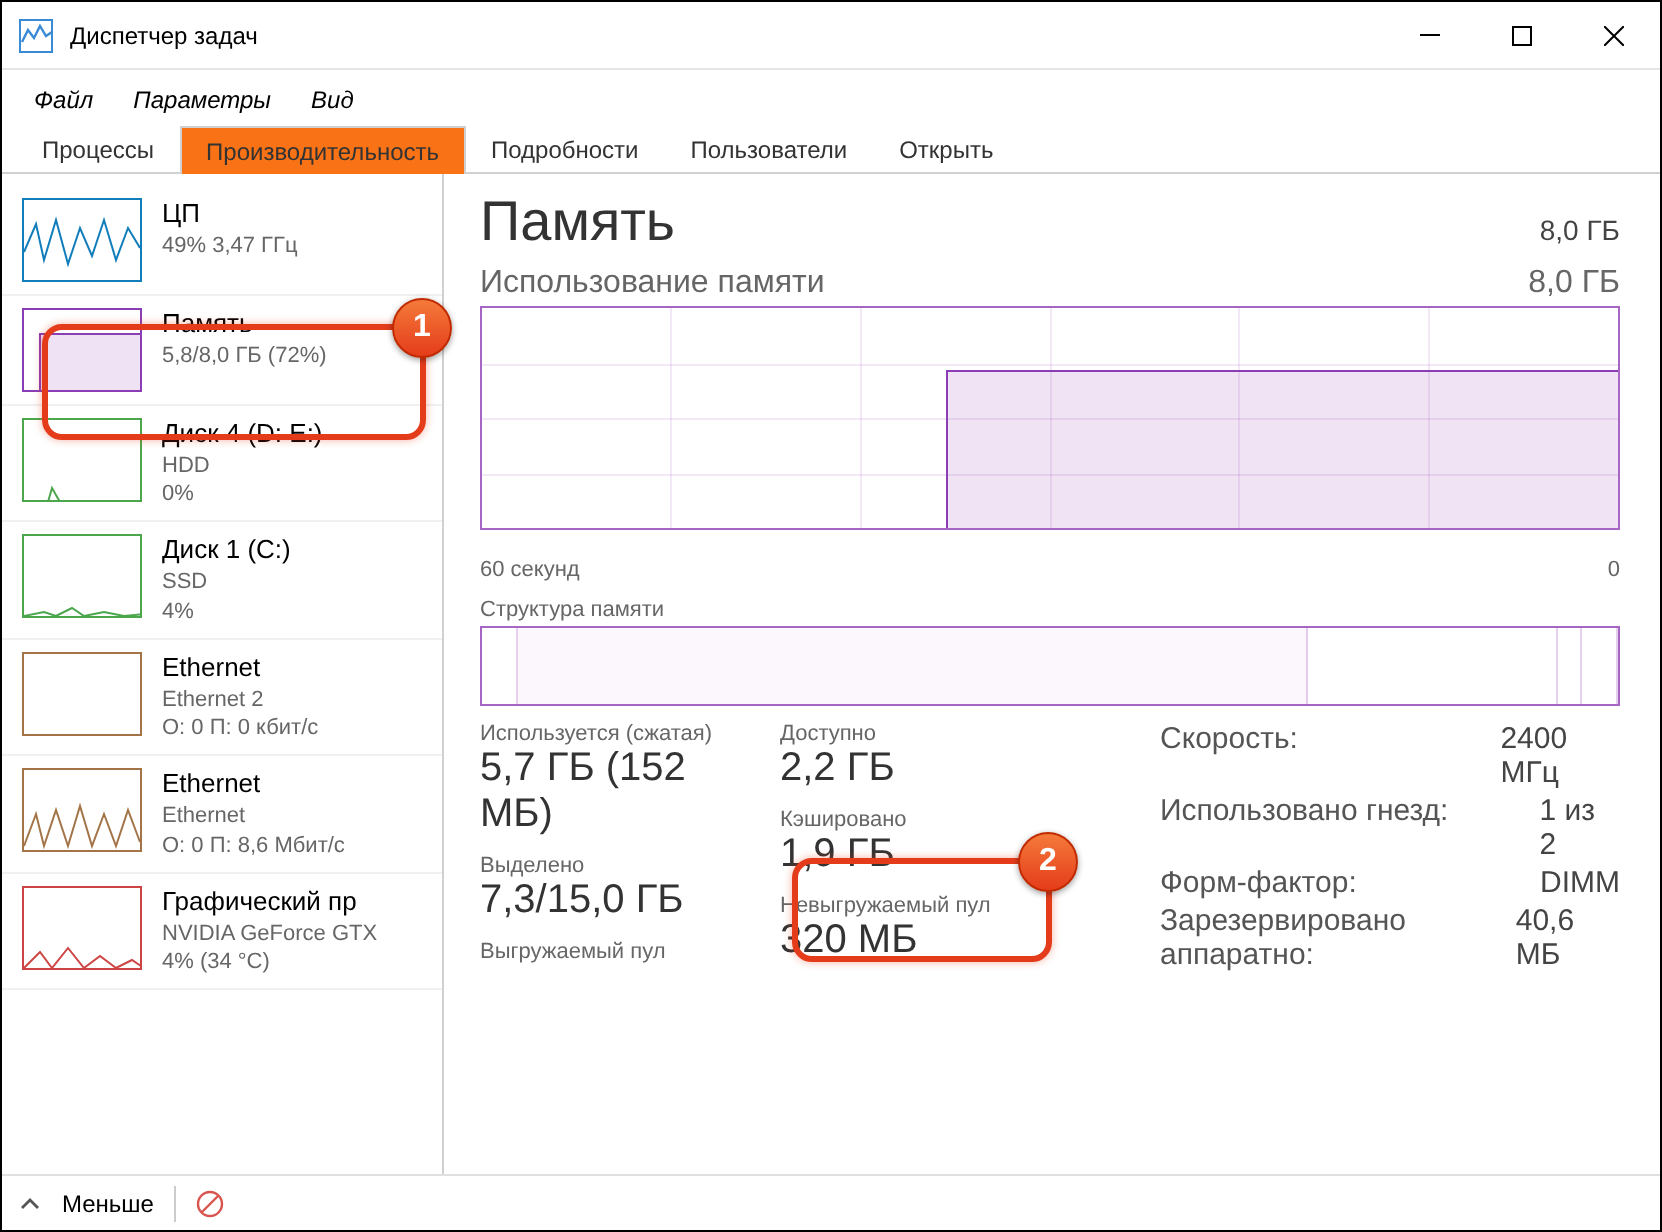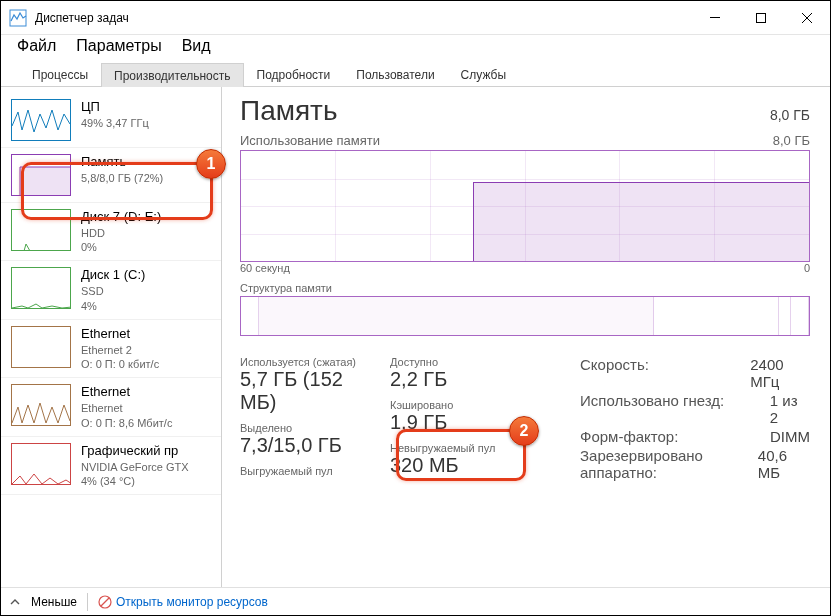--- a/index.html
+++ b/index.html
@@ -2,51 +2,51 @@
 <html><head>
 <meta charset="utf-8">
 <style>
 * { box-sizing: border-box; margin: 0; padding: 0; font-family: "Segoe UI", Tahoma, sans-serif; }
 body { background: #fff; width: 831px; height: 616px; overflow: hidden; border: 1px solid #000; position: relative; }
 .titlebar { height: 34px; display: flex; align-items: center; padding-left: 8px; border-bottom: 1px solid #e5e5e5; }
 .titlebar .icon { width: 18px; height: 18px; margin-right: 8px; }
 .titlebar .title { font-size: 12px; color: #000; flex: 1; }
 .win-controls { display: flex; height: 100%; }
 .win-btn { width: 46px; display: flex; align-items: center; justify-content: center; font-size: 11px; color: #222; }
-.menubar { height: 24px; display: flex; align-items: flex-start; padding-left: 8px; font-size: 16px; gap: 4px; }
+.menubar { height: 24px; display: flex; align-items: flex-end; padding-left: 8px; font-size: 12px; gap: 4px; font-style: italic; }
 .menubar .menu-item { padding: 2px 8px; }
-.tabs { height: 28px; display: flex; align-items: flex-end; padding-left: 18px; font-size: 12px; border-bottom: 1px solid #d0d0d0; }
+.tabs { height: 28px; display: flex; align-items: flex-end; padding-left: 7px; font-size: 12px; border-bottom: 1px solid #d0d0d0; }
 .tab { padding: 5px 12px 4px 12px; border: 1px solid transparent; border-bottom: none; color: #333; }
-.tab.active { border-color: #d0d0d0; background: #e5e5e5; position: relative; top: 1px; }
+.tab.active { border-color: #d0d0d0; background: #f97316; position: relative; top: 1px; }
 .content { display: flex; height: 500px; }
 .sidebar { width: 240px; border-right: 1px solid #d0d0d0; overflow: hidden; padding-top: 6px; position: relative; }
 .side-item { display: flex; padding: 6px 6px 6px 10px; gap: 10px; align-items: flex-start; border-bottom: 1px solid #f0f0f0; position: relative; }
 .side-item.selected { background: #fff; }
 .thumb { width: 60px; height: 42px; border: 1px solid #117dbb; background: #fff; position: relative; overflow: hidden; flex-shrink: 0; }
 .thumb.mem { border-color: #8b3db3; }
 .thumb.disk { border-color: #4ca64c; }
 .thumb.eth { border-color: #a37448; }
 .thumb.gpu { border-color: #c44; }
 .side-text { font-size: 12px; line-height: 1.3; }
 .side-text .name { color: #000; font-size: 13px; }
 .side-text .sub { color: #666; font-size: 11px; }
 .main { flex: 1; padding: 8px 20px 0 18px; position: relative; }
 .main-header { display: flex; justify-content: space-between; align-items: baseline; }
 .main-title { font-size: 28px; font-weight: 400; color: #333; }
 .main-total { font-size: 14px; color: #444; }
-.chart-label-row { display: flex; justify-content: space-between; font-size: 13px; color: #666; margin-top: 6px; }
+.chart-label-row { display: flex; justify-content: space-between; font-size: 16px; color: #666; margin-top: 6px; }
 .big-chart { height: 112px; border: 1px solid #a866c4; background: #fff; margin-top: 2px; position: relative; overflow: hidden; }
 .big-chart .gridv { position: absolute; top: 0; bottom: 0; width: 1px; background: rgba(168,102,196,0.15); }
 .big-chart .gridh { position: absolute; left: 0; right: 0; height: 1px; background: rgba(168,102,196,0.15); }
 .big-chart .fill { position: absolute; right: 0; top: 31px; bottom: 0; left: 232px; background: rgba(168,102,196,0.18); border-top: 1px solid #8b3db3; border-left: 1px solid #8b3db3; }
-.axis-row { display: flex; justify-content: space-between; font-size: 11px; color: #666; margin-top: 0; }
+.axis-row { display: flex; justify-content: space-between; font-size: 11px; color: #666; margin-top: 14px; }
 .struct-label { font-size: 11px; color: #666; margin-top: 8px; }
 .struct-bar { height: 40px; border: 1px solid #a866c4; margin-top: 2px; display: flex; }
 .struct-bar > div { border-right: 1px solid rgba(168,102,196,0.3); }
-.stats { display: flex; margin-top: 20px; gap: 20px; }
+.stats { display: flex; margin-top: 8px; gap: 20px; }
 .stat-col { min-width: 130px; }
 .stat-label { font-size: 11px; color: #666; }
 .stat-val { font-size: 20px; color: #333; margin-bottom: 8px; }
 .info-col { font-size: 15px; color: #444; }
 .info-row { display: flex; margin-bottom: 2px; }
 .info-row .k { width: 190px; color: #555; }
 .footer { height: 28px; border-top: 1px solid #e0e0e0; display: flex; align-items: center; padding-left: 8px; gap: 10px; font-size: 12px; position: absolute; bottom: 0; left: 0; right: 0; }
 .footer .link { color: #0066cc; display: flex; align-items: center; gap: 4px; }
 .callout { position: absolute; border: 3px solid #e43c1a; border-radius: 10px; pointer-events: none; box-shadow: 0 0 4px rgba(228,60,26,0.4); }
 .callout .badge { position: absolute; width: 30px; height: 30px; border-radius: 50%; background: linear-gradient(#f57a3a,#e43c1a); color: #fff; display: flex; align-items: center; justify-content: center; font-weight: bold; font-size: 16px; border: 1px solid #c02a00; box-shadow: 0 1px 3px rgba(0,0,0,0.4); }
@@ -86,21 +86,21 @@
   <span class="menu-item">Файл</span>
   <span class="menu-item">Параметры</span>
   <span class="menu-item">Вид</span>
 </div>
 
 <div class="tabs">
   <div class="tab">Процессы</div>
   <div class="tab active">Производительность</div>
   <div class="tab">Подробности</div>
   <div class="tab">Пользователи</div>
-  <div class="tab">Службы</div>
+  <div class="tab">Открыть</div>
 </div>
 
 <div class="content">
   <div class="sidebar">
 
     <div class="side-item">
       <div class="thumb">
           <svg width="60" height="42">
             <polyline points="0,26 6,12 10,30 16,10 22,32 28,14 34,28 40,10 46,30 52,14 58,24" fill="none" stroke="#117dbb" stroke-width="1"></polyline>
           </svg>
@@ -124,21 +124,21 @@
       </div>
     </div>
 
     <div class="side-item">
       <div class="thumb disk">
           <svg width="60" height="42">
             <polyline points="0,41 12,41 14,34 18,41 60,41" fill="none" stroke="#4ca64c" stroke-width="1"></polyline>
           </svg>
         </div>
       <div class="side-text">
-        <div class="name">Диск 7 (D: E:)</div>
+        <div class="name">Диск 4 (D: E:)</div>
         <div class="sub">HDD</div>
         <div class="sub">0%</div>
       </div>
     </div>
 
     <div class="side-item">
       <div class="thumb disk">
           <svg width="60" height="42">
             <polyline points="0,40 10,38 16,40 24,36 30,40 40,38 50,40 60,39" fill="none" stroke="#4ca64c" stroke-width="1"></polyline>
           </svg>
@@ -269,21 +269,20 @@
   <svg width="12" height="12">
       <polyline points="2,8 6,4 10,8" fill="none" stroke="#555" stroke-width="1.4"></polyline>
     </svg>
   <span>Меньше</span>
   <div class="divider"></div>
   <span class="link">
     <svg width="14" height="14">
         <circle cx="7" cy="7" r="6" fill="none" stroke="#d9534f" stroke-width="1.2"></circle>
         <line x1="3" y1="11" x2="11" y2="3" stroke="#d9534f" stroke-width="1.2"></line>
       </svg>
-    <span>Открыть монитор ресурсов</span>
   </span>
 </div>
 
 <div class="callout" style="left:20px; top:161px; width:192px; height:58px;">
   <div class="badge" style="top:-16px; right:-16px;">1</div>
 </div>
 <div class="callout" style="left:395px; top:428px; width:130px; height:52px;">
   <div class="badge" style="top:-16px; right:-16px;">2</div>
 </div>
 

